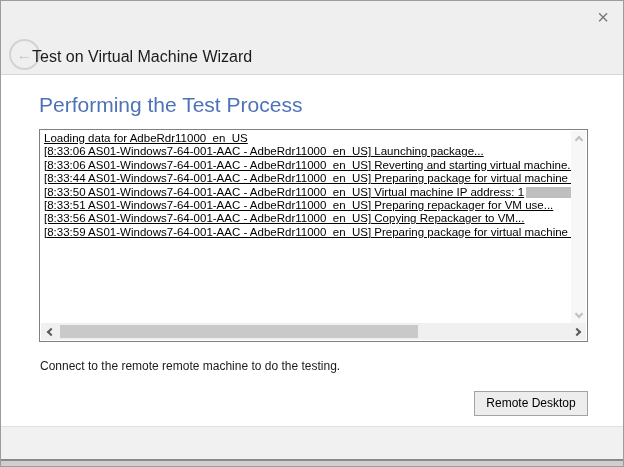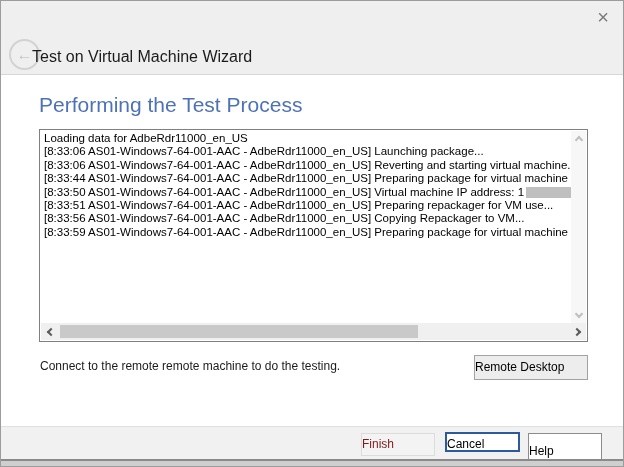--- a/index.html
+++ b/index.html
@@ -37,21 +37,21 @@
     font-size:21px; color:#4d72b8;
   }
 
   
   .logbox {
     position:absolute; left:38px; top:128px; width:549px; height:213px;
     background:#fff; border:1px solid #808080;
   }
   .log-lines {
     position:absolute; left:0; top:0; right:16px; bottom:17px;
-    overflow:hidden; padding:2px 0 0 4px;
+    overflow:hidden; padding:2px 0 0 4px;text-decoration:underline;
   }
   .log-line {
     height:13.4px; font-size:11.5px; line-height:13.4px; color:#000;
     white-space:pre; display:flex; align-items:center; overflow:hidden;
   }
   .log-line .txt { white-space:pre; flex:0 0 auto; }
   .redact-bar {
     flex:1 1 auto; height:11px; margin-left:2px; min-width:20px;
     background:#bfbfbf;
   }
@@ -84,21 +84,21 @@
   .h-thumb {
     position:absolute; left:19px; top:2px; width:358px; height:13px;
     background:#c9c9c9;
   }
 
   
   .note {
     position:absolute; left:39px; top:358px;
     font-size:12px; color:#1b1b1b;
   }
-  .btn { font-family:"Liberation Sans", sans-serif; font-size:12px; color:#000; text-align:left; }
+  .btn { font-family:"Liberation Sans", sans-serif; font-size:12px; color:#000; text-align:center;margin-top:36px; }
   .remote-btn {
     position:absolute; left:473px; top:354px; width:114px; height:25px;
     background:#ededed; border:1px solid #a3a3a3; line-height:23px;
   }
 
   
   .footer {
     position:absolute; left:0; right:0; top:425px; height:42px;
     background:#f1f1f1; border-top:1px solid #e0e0e0;
   }

